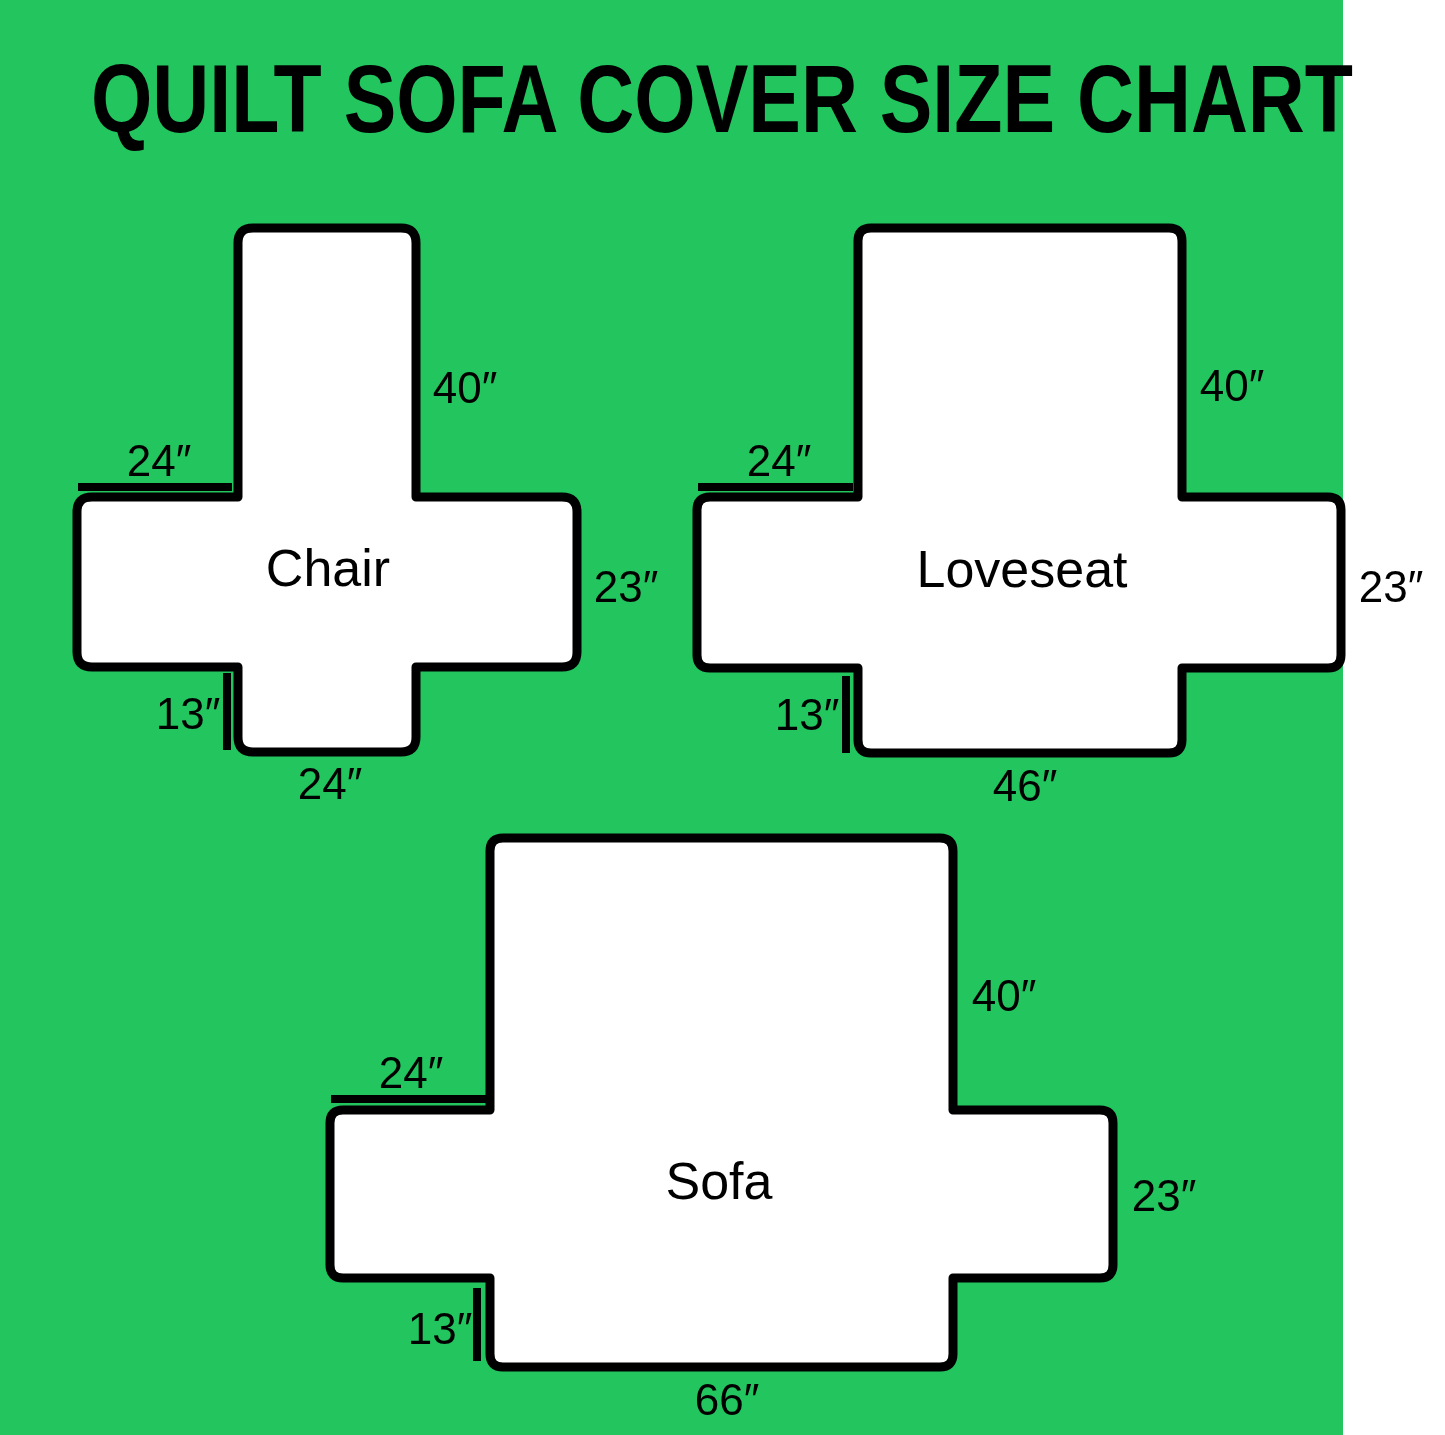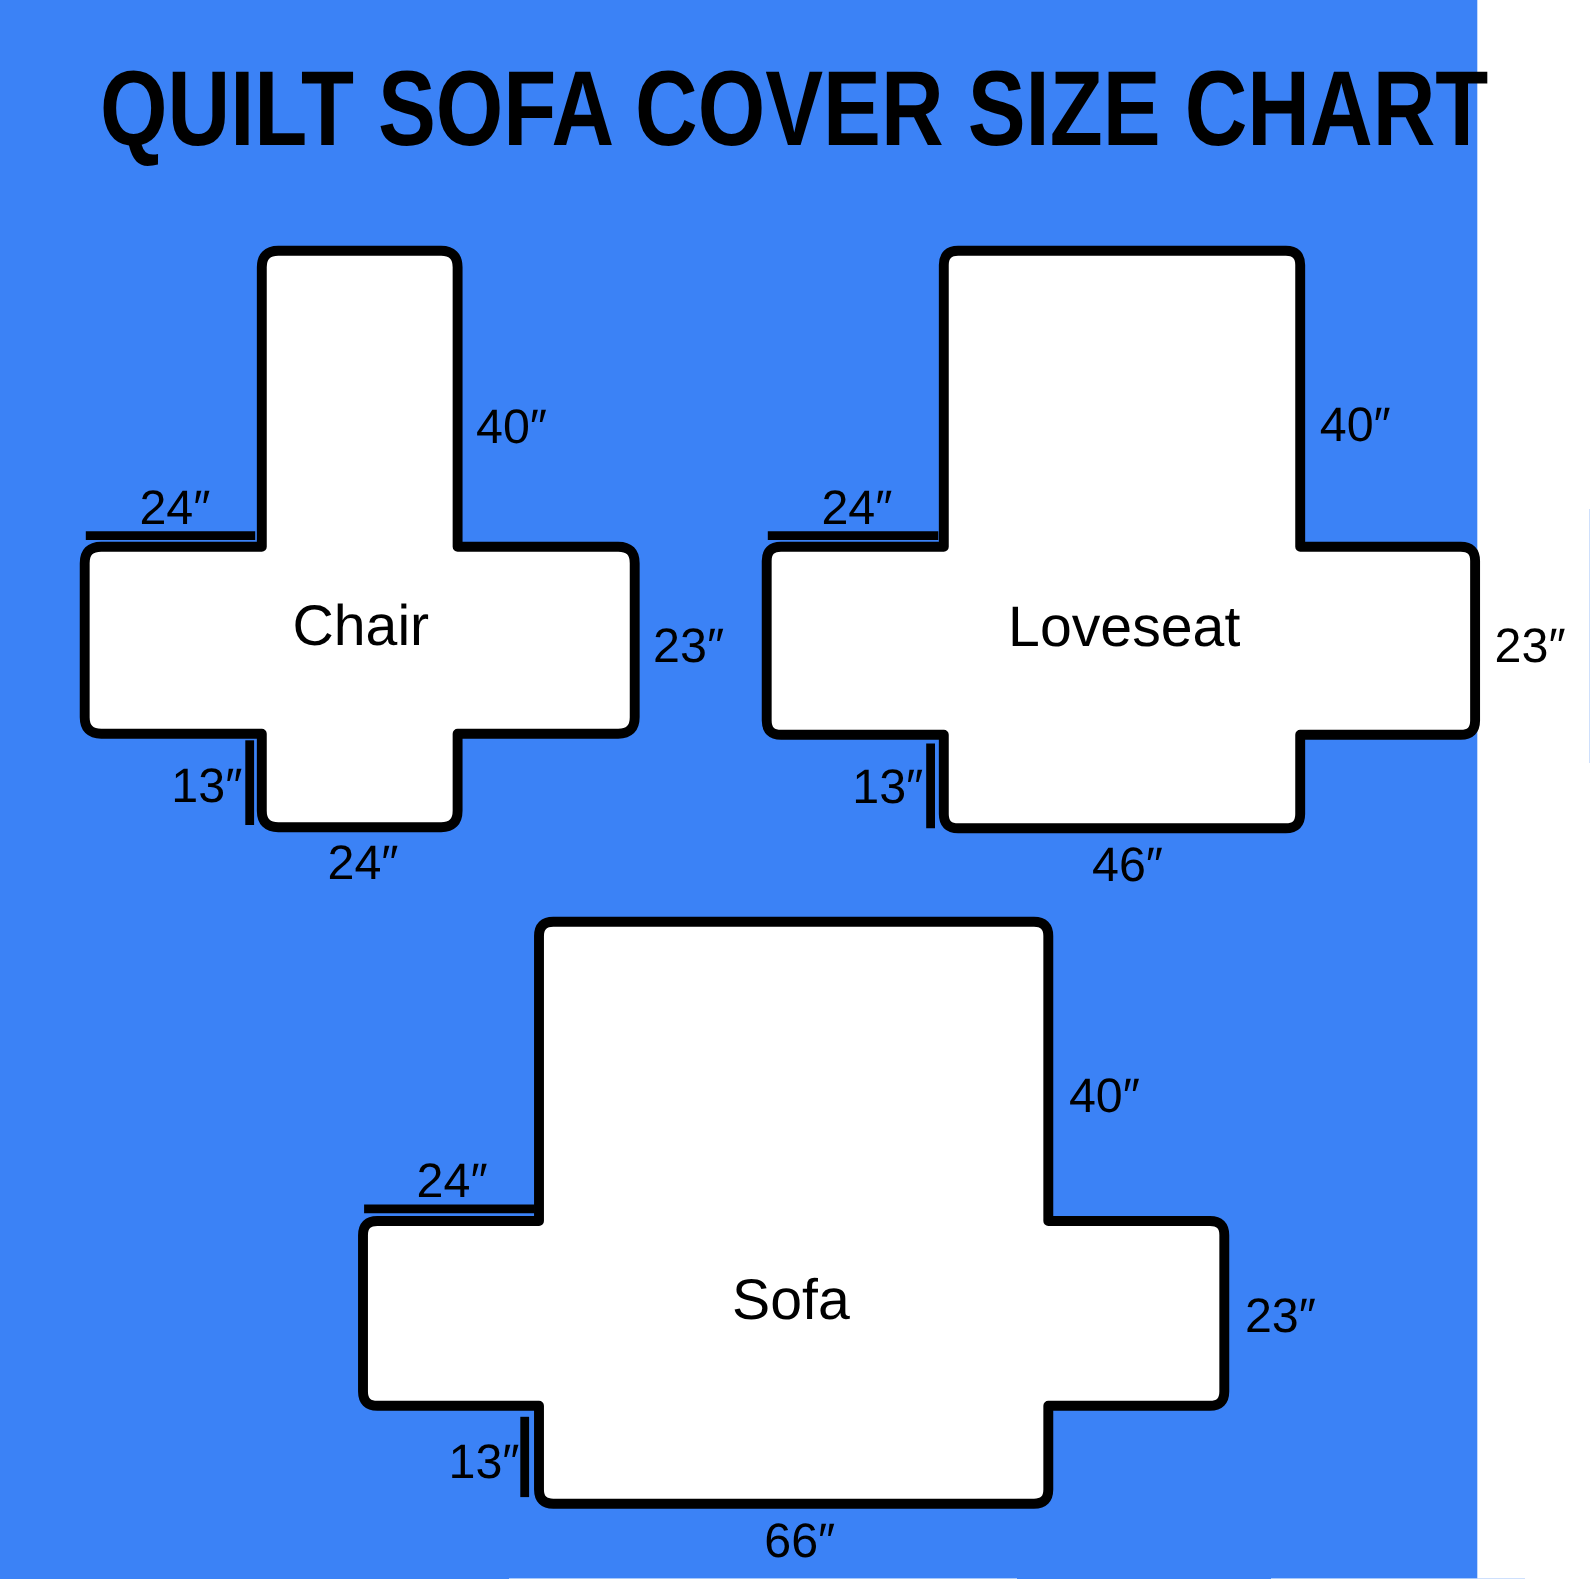--- a/index.html
+++ b/index.html
@@ -4,21 +4,21 @@
 <style>
   html, body {
     margin: 0;
     padding: 0;
     background: #ffffff;
   }
   .page {
     position: relative;
     width: 1343px;
     height: 1435px;
-    background: #3b82f6;
+    background: #22c55e;
     font-family: "Liberation Sans", "DejaVu Sans", sans-serif;
   }
   svg { display: block; }
   .outline {
     fill: #ffffff;
     stroke: #000000;
     stroke-width: 9;
     stroke-linejoin: round;
   }
   .dim-line {

